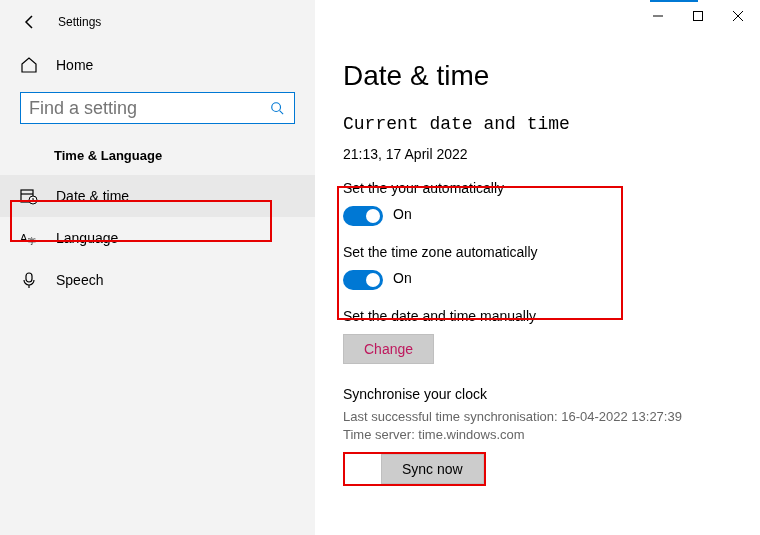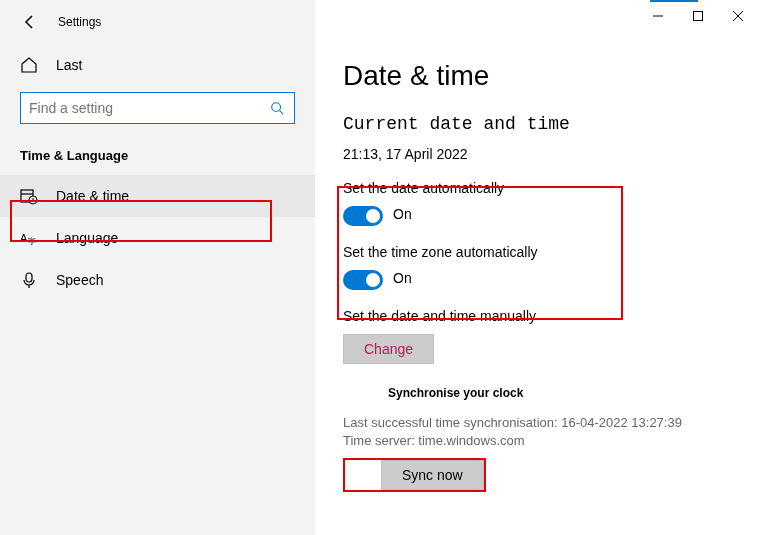--- a/index.html
+++ b/index.html
@@ -4,22 +4,22 @@
   <style>
     * { margin: 0; padding: 0; box-sizing: border-box; font-family: "Segoe UI", -apple-system, sans-serif; }
     body { width: 760px; height: 535px; display: flex; background: #fff; overflow: hidden; }
     .sidebar { width: 315px; background: #f3f3f3; display: flex; flex-direction: column; padding-top: 8px; }
     .titlebar { display: flex; align-items: center; gap: 18px; padding: 4px 20px 14px 20px; }
     .back-btn { width: 20px; height: 20px; display: flex; align-items: center; justify-content: center; cursor: pointer; }
     .app-title { font-size: 12px; color: #000; }
     .home-row { display: flex; align-items: center; gap: 18px; padding: 10px 20px; cursor: pointer; }
     .home-row span { font-size: 14px; }
     .search-box { margin: 8px 20px 14px 20px; height: 32px; border: 1px solid #0078d4; background: #fff; display: flex; align-items: center; padding: 0 8px; }
-    .search-box input { flex: 1; border: none; outline: none; font-size: 14px; color: #701a75; background: transparent; }
-    .section-title { font-size: 13px; font-weight: 600; padding: 10px 20px 12px 20px; }
+    .search-box input { flex: 1; border: none; outline: none; font-size: 18px; color: #701a75; background: transparent; }
+    .section-title { font-size: 13px; font-weight: 600; padding: 10px 20px 12px 20px; margin-left: 34px; }
     .nav-item { display: flex; align-items: center; gap: 18px; padding: 12px 20px; cursor: pointer; font-size: 14px; }
     .nav-item.active { background: #e8e8e8; }
     .highlight-sidebar { border: 2px solid #e60000; position: absolute; left: 10px; top: 200px; width: 262px; height: 42px; pointer-events: none; }
     .icon { width: 18px; height: 18px; display: inline-flex; align-items: center; justify-content: center; flex-shrink: 0; }
     .main { flex: 1; padding: 12px 28px 16px 28px; position: relative; }
     .window-controls { position: absolute; top: 8px; right: 14px; display: flex; gap: 24px; }
     .win-ctrl { width: 16px; height: 16px; display: flex; align-items: center; justify-content: center; cursor: pointer; }
     .page-title { font-size: 28px; font-weight: 400; margin-top: 48px; }
     .subhead { font-size: 18px; font-weight: 400; margin-top: 22px; font-family: Liberation Mono, monospace; }
     .current-dt { font-size: 14px; margin-top: 12px; }
@@ -27,22 +27,22 @@
     .setting-label { font-size: 14px; margin-bottom: 10px; display: block; }
     .toggle-row { display: flex; align-items: flex-start; gap: 10px; }
     .toggle { width: 40px; height: 20px; border-radius: 10px; position: relative; cursor: pointer; }
     .toggle.on { background: #0078d4; }
     .toggle.on::after { content: ""; position: absolute; right: 3px; top: 3px; width: 14px; height: 14px; border-radius: 50%; background: #fff; }
     .toggle-state { font-size: 14px; }
     .highlight-main-1 { border: 2px solid #e60000; position: absolute; left: 22px; top: 186px; width: 286px; height: 134px; pointer-events: none; }
     .btn { display: inline-block; padding: 6px 20px; background: #ccc; border: 1px solid #bfbfbf; font-size: 14px; cursor: pointer; }
     .btn.disabled { color: #be185d; cursor: default; }
     .sync-section { margin-top: 22px; }
-    .sync-head { font-size: 12px; font-weight: 700; margin-left: 45px; }
-    .sync-info { font-size: 13px; color: #666; margin-top: 14px; line-height: 1.4; }
+    .sync-head { font-size: 14px; font-weight: 400; }
+    .sync-info { font-size: 13px; color: #666; margin-top: 6px; line-height: 1.4; }
     .highlight-sync { border: 2px solid #e60000; display: inline-block; margin-top: 8px; padding-left: 36px; }
     .title-accent { position: absolute; top: 0; right: 62px; width: 48px; height: 2px; background: #0078d4; }
   </style>
 </head>
 <body>
 
 <div class="sidebar">
   <div class="titlebar">
     <div class="back-btn">
       <svg viewBox="0 0 16 16" width="16" height="16">
@@ -50,21 +50,21 @@
         </svg>
     </div>
     <span class="app-title">Settings</span>
   </div>
   <div class="home-row">
     <span class="icon">
       <svg viewBox="0 0 18 18" width="18" height="18">
           <path d="M2 8 L9 2 L16 8 V16 H2 Z" stroke="#000" stroke-width="1.2" fill="none"></path>
         </svg>
     </span>
-    <span>Last</span>
+    <span>Home</span>
   </div>
   <div class="search-box">
     <input type="text" placeholder="Find a setting" style="">
     <span class="icon">
       <svg viewBox="0 0 16 16" width="14" height="14">
           <circle cx="7" cy="7" r="5" stroke="#0078d4" stroke-width="1.3" fill="none"></circle>
           <line x1="11" y1="11" x2="15" y2="15" stroke="#0078d4" stroke-width="1.3"></line>
         </svg>
     </span>
   </div>
@@ -123,21 +123,21 @@
           <line x1="11" y1="1" x2="1" y2="11" stroke="#000" stroke-width="1"></line>
         </svg>
       </div>
   </div>
 
   <h1 class="page-title">Date &amp; time</h1>
   <h2 class="subhead">Current date and time</h2>
   <div class="current-dt">21:13, 17 April 2022</div>
 
   <div class="setting-block">
-    <span class="setting-label">Set the date automatically</span>
+    <span class="setting-label">Set the your automatically</span>
     <div class="toggle-row">
       <div class="toggle on"></div>
       <span class="toggle-state">On</span>
     </div>
   </div>
 
   <div class="setting-block">
     <span class="setting-label">Set the time zone automatically</span>
     <div class="toggle-row">
       <div class="toggle on"></div>

